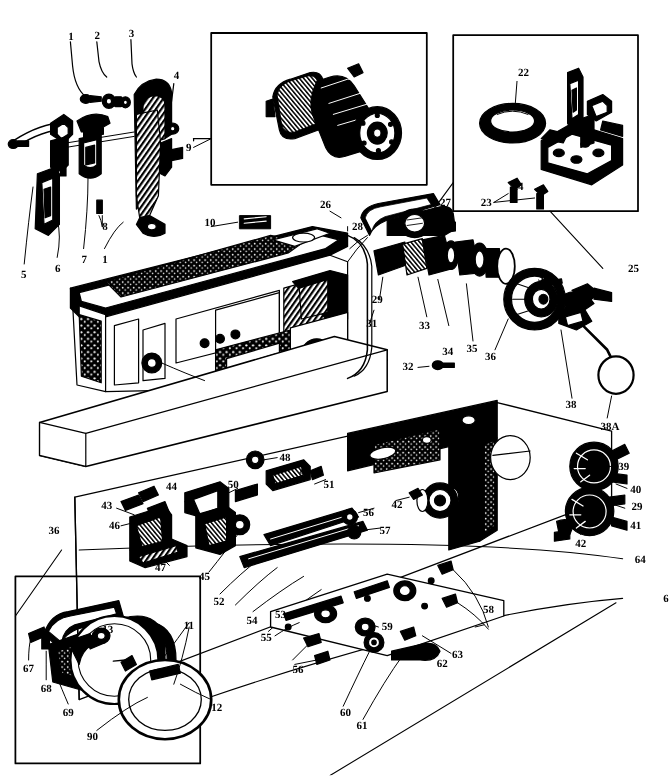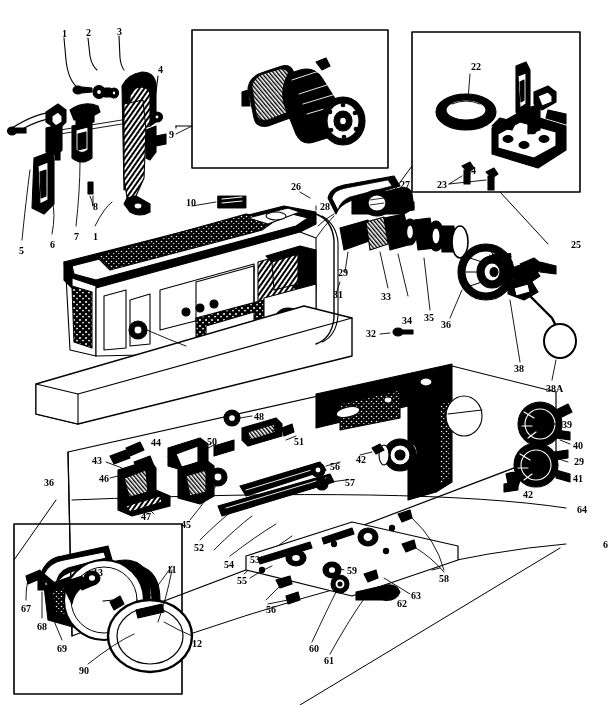--- a/index.html
+++ b/index.html
@@ -550,21 +550,21 @@
 <div class="num" style="left:272px;top:425px;">49</div>
 <div class="num" style="left:207px;top:437px;">50</div>
 <div class="num" style="left:294px;top:437px;">51</div>
 <div class="num" style="left:194px;top:543px;">52</div>
 <div class="num" style="left:208px;top:555px;margin-left:42px;">53</div>
 <div class="num" style="left:224px;top:560px;">54</div>
 <div class="num" style="left:237px;top:576px;">55</div>
 <div class="num" style="left:330px;top:462px;">56</div>
 <div class="num" style="left:266px;top:605px;">56</div>
 <div class="num" style="left:345px;top:478px;">57</div>
-<div class="num" style="left:439px;top:574px;">58</div>
+<div class="num" style="left:439px;top:550px;">58</div>
 <div class="num" style="left:347px;top:566px;">59</div>
 <div class="num" style="left:309px;top:644px;">60</div>
 <div class="num" style="left:324px;top:656px;">61</div>
 <div class="num" style="left:397px;top:599px;">62</div>
 <div class="num" style="left:411px;top:591px;">63</div>
 <div class="num" style="left:577px;top:505px;">64</div>
 <div class="num" style="left:573px;top:540px;padding-left:30px;">65</div>
 <div class="num" style="left:44px;top:478px;">36</div>
 <div class="num" style="left:21px;top:604px;">67</div>
 <div class="num" style="left:37px;top:622px;">68</div>

